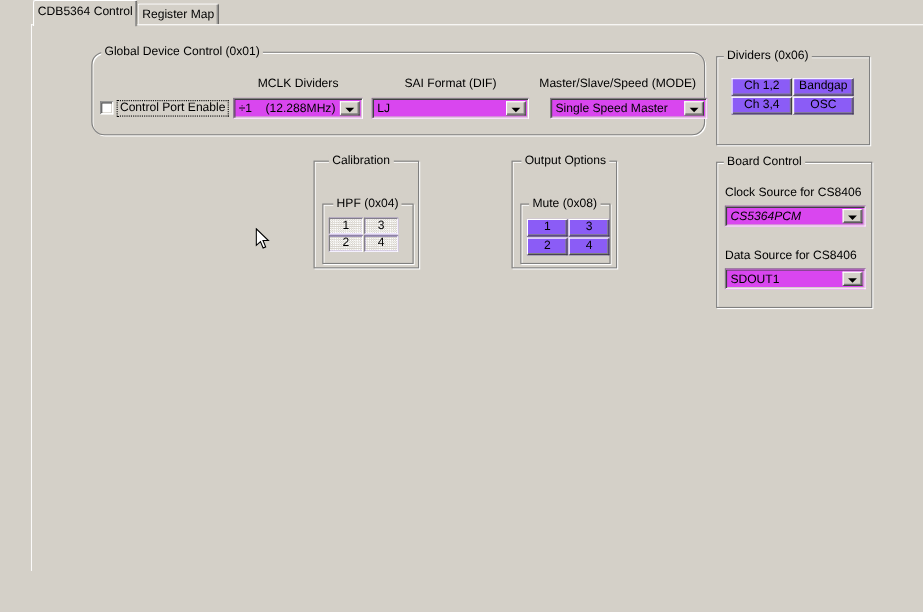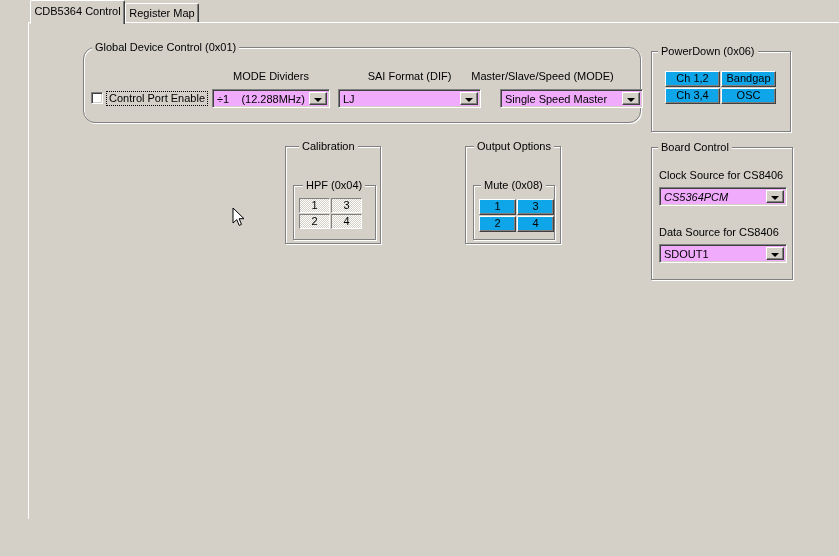--- a/index.html
+++ b/index.html
@@ -18,32 +18,32 @@
     background:#d4d0c8;border-top:1px solid #fff;border-left:1px solid #fff;
     border-right:2px solid #4a4a4a;border-bottom:2px solid #4a4a4a;
     box-shadow:inset -1px -1px 0 #808080;z-index:2;}
 
   
   .group{position:absolute;box-sizing:border-box;border:1px solid #808080;
     box-shadow:1px 1px 0 #ffffff,inset 1px 1px 0 #ffffff;}
   .group-title{position:absolute;top:-7px;background:#d4d0c8;padding:0 3px;line-height:13px;white-space:nowrap;}
 
   
-  .combo{position:absolute;box-sizing:border-box;height:19px;background:#f0abfc;
+  .combo{position:absolute;box-sizing:border-box;height:19px;background:#d946ef;
     border:1px solid;border-color:#808080 #fff #fff #808080;
     box-shadow:inset 1px 1px 0 #404040,inset -1px -1px 0 #d4d0c8;}
   .combo-text{position:absolute;left:4px;top:2px;right:20px;line-height:14px;
     white-space:pre;overflow:hidden;}
   .combo-btn{position:absolute;right:2px;top:2px;bottom:2px;width:16px;background:#d4d0c8;
     border:1px solid;border-color:#fff #404040 #404040 #fff;box-shadow:inset -1px -1px 0 #808080;}
   .arrow{position:absolute;left:4px;top:5px;width:0;height:0;
     border-left:4px solid transparent;border-right:4px solid transparent;border-top:4px solid #000;}
 
   
-  .btn{position:absolute;box-sizing:border-box;background:#0ea5e9;text-align:center;
+  .btn{position:absolute;box-sizing:border-box;background:#8b5cf6;text-align:center;
     border:1px solid;border-color:#fff #404040 #404040 #fff;
     box-shadow:inset -1px -1px 0 #808080;line-height:13px;}
   
   .btn.checked{border-color:#808080 #fff #fff #808080;box-shadow:none;
     background-image:conic-gradient(#fff 90deg,#d4d0c8 90deg 180deg,#fff 180deg 270deg,#d4d0c8 270deg);
     background-size:2px 2px;}
 
   
   .checkbox{position:absolute;width:12px;height:12px;box-sizing:border-box;background:#fff;
     border:1px solid;border-color:#808080 #fff #fff #808080;
@@ -63,47 +63,47 @@
   <div class="tab tab-inactive">Register Map</div>
 
   <div class="page">
 
     <div class="group" style="left:54px;top:24px;width:558px;height:76px;border-radius:12px;">
       <div class="group-title" style="left:8px;">Global Device Control (0x01)</div>
 
       <div class="checkbox" style="left:7px;top:44px;"></div>
       <div class="cb-label" style="left:22px;top:43px;">Control Port Enable</div>
 
-      <div class="lbl lbl-c" style="left:128px;top:22px;width:118px;">MODE Dividers</div>
+      <div class="lbl lbl-c" style="left:128px;top:22px;width:118px;">MCLK Dividers</div>
       <div class="combo" style="left:128px;top:41px;width:118px;">
         <div class="combo-text">÷1    (12.288MHz)</div>
         <div class="combo-btn">
           <span class="arrow"></span>
         </div>
       </div>
 
       <div class="lbl lbl-c" style="left:254px;top:22px;width:143px;">SAI Format (DIF)</div>
       <div class="combo" style="left:254px;top:41px;width:143px;">
         <div class="combo-text">LJ</div>
         <div class="combo-btn">
           <span class="arrow"></span>
         </div>
       </div>
 
-      <div class="lbl lbl-c" style="left:376px;top:22px;width:165px;">Master/Slave/Speed (MODE)</div>
+      <div class="lbl lbl-c" style="left:395px;top:22px;width:165px;">Master/Slave/Speed (MODE)</div>
       <div class="combo" style="left:416px;top:41px;width:143px;">
         <div class="combo-text">Single Speed Master</div>
         <div class="combo-btn">
           <span class="arrow"></span>
         </div>
       </div>
     </div>
 
     <div class="group" style="left:622px;top:28px;width:140px;height:81px;">
-      <div class="group-title" style="left:6px;">PowerDown (0x06)</div>
+      <div class="group-title" style="left:6px;">Dividers (0x06)</div>
       <div class="btn" style="left:13px;top:19px;width:55px;height:16px;">Ch 1,2</div>
       <div class="btn" style="left:69px;top:19px;width:55px;height:16px;">Bandgap</div>
       <div class="btn" style="left:13px;top:36px;width:55px;height:16px;">Ch 3,4</div>
       <div class="btn" style="left:69px;top:36px;width:55px;height:16px;">OSC</div>
     </div>
 
     <div class="group" style="left:256px;top:123px;width:96px;height:98px;">
       <div class="group-title" style="left:13px;">Calibration</div>
       <div class="group" style="left:7px;top:38px;width:83px;height:55px;">
         <div class="group-title" style="left:9px;">HPF (0x04)</div>

